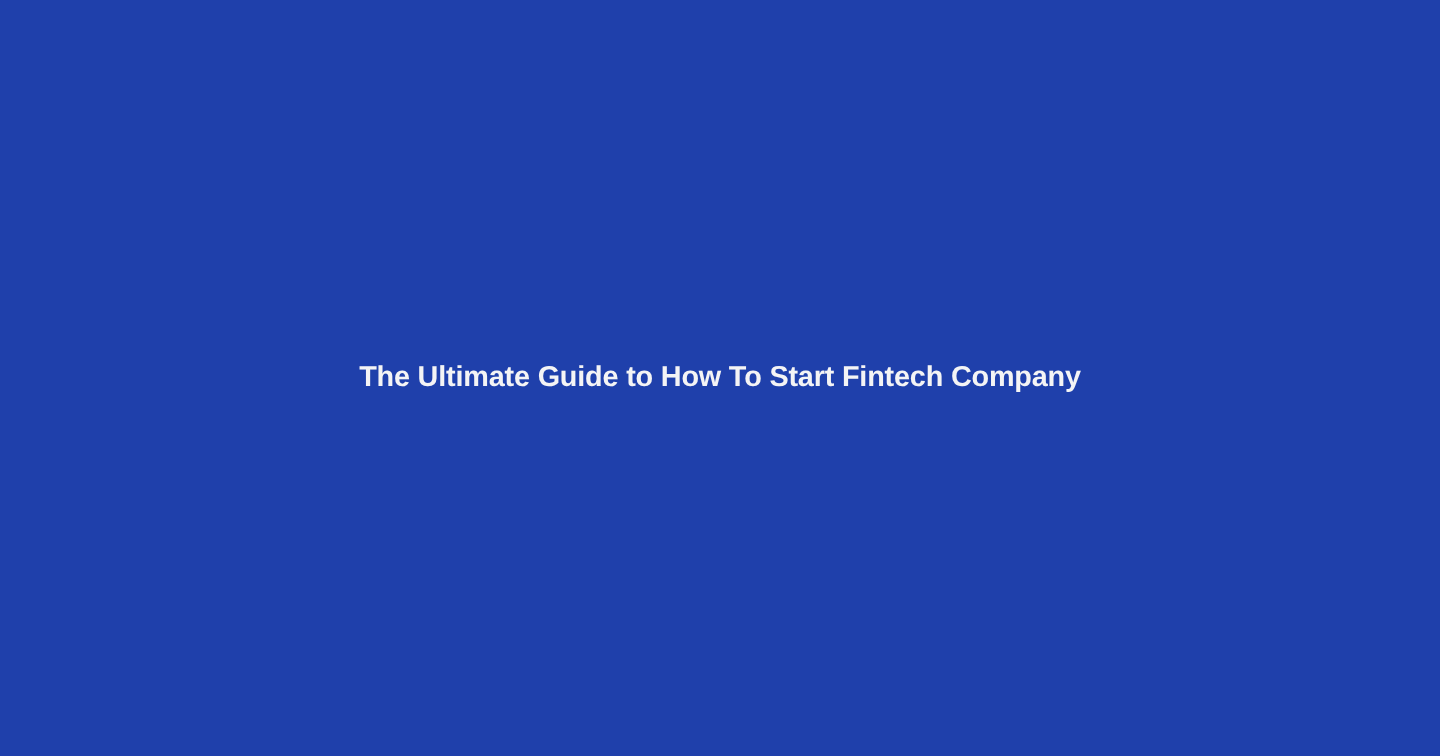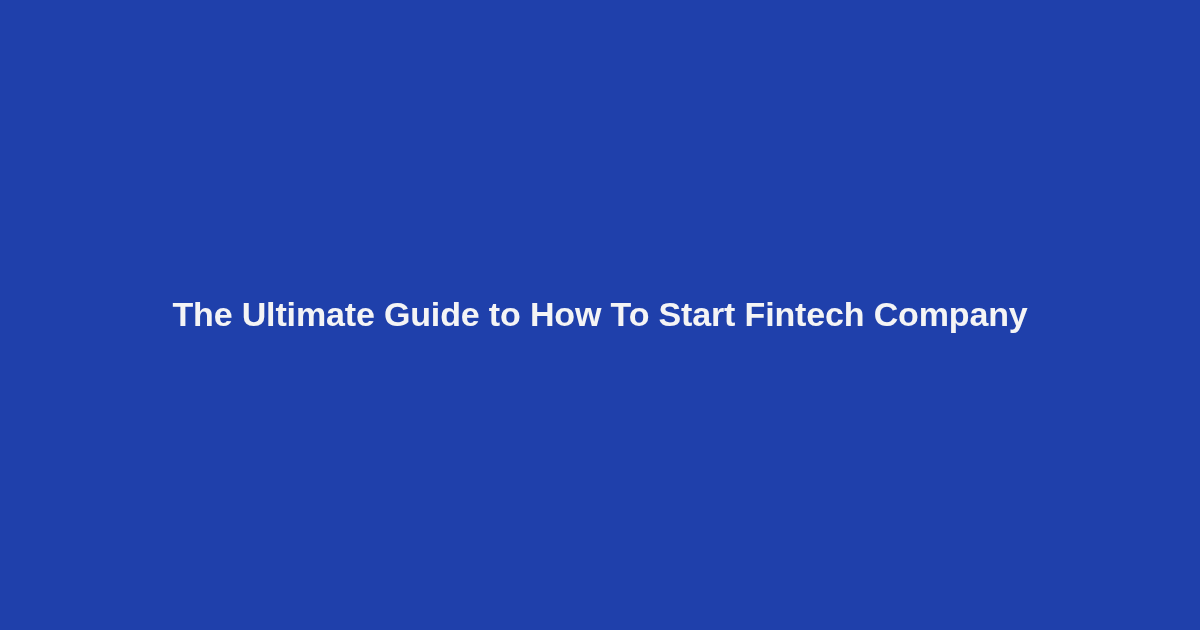--- a/index.html
+++ b/index.html
@@ -33,21 +33,21 @@
     display: flex;
     align-items: center;
     justify-content: center;
     text-align: center;
   }
 
   .og-title {
     margin: 0;
     color: #f4f4f5;
     font-family: "Liberation Sans", sans-serif;
-    font-size: 34px;
+    font-size: 24px;
     font-weight: 700;
     line-height: 1.28;
     letter-spacing: -0.15px;
     text-align: center;
     word-wrap: break-word;
     -webkit-font-smoothing: antialiased;
   }
 </style>
 </head>
 <body>

